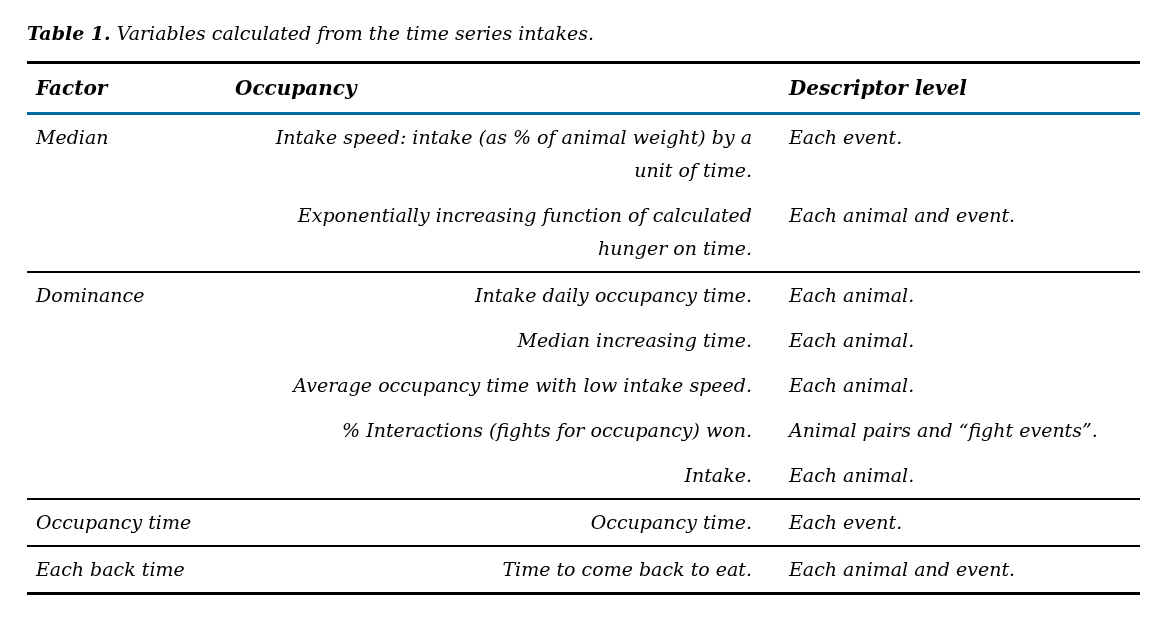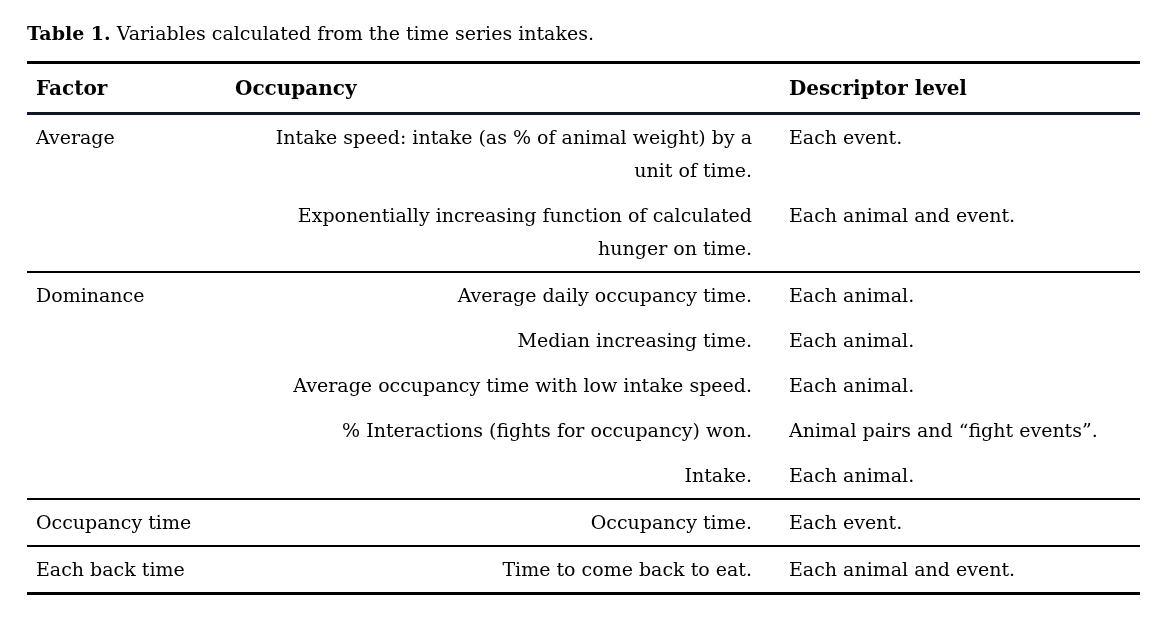--- a/index.html
+++ b/index.html
@@ -6,35 +6,36 @@
   body { background: #ffffff; }
   .page {
     width: 1168px;
     height: 624px;
     box-sizing: border-box;
     background: #ffffff;
     color: #000000;
     font-family: "DejaVu Serif", "Liberation Serif", serif;
     padding: 23px 28px 0 27px;
     overflow: hidden;
+    font-style: italic;
   }
   .caption {
     font-size: 19px;
     line-height: 21px;
     margin: 0 0 17px 0;
   }
   .caption b { font-weight: bold; }
   table.vars {
     border-collapse: collapse;
     width: 1113px;
     table-layout: fixed;
     border-top: 3px solid #000;
     border-bottom: 3px solid #000;
   }
-  thead { border-bottom: 3px solid #0f172a; }
+  thead { border-bottom: 3px solid #0369a1; }
   tbody { border-top: 2px solid #000; }
   th {
     text-align: left;
     font-weight: bold;
     font-size: 20px;
     line-height: 26px;
     padding: 11px 0 11px 9px;
     vertical-align: middle;
   }
   td {
@@ -64,34 +65,34 @@
     <thead>
       <tr>
         <th>Factor</th>
         <th>Occupancy</th>
         <th>Descriptor level</th>
       </tr>
     </thead>
 
     <tbody>
       <tr>
-        <td rowspan="2">Average</td>
+        <td rowspan="2">Median</td>
         <td class="descriptor">Intake speed: intake (as % of animal weight) by a unit of time.</td>
         <td>Each event.</td>
       </tr>
       <tr>
         <td class="descriptor">Exponentially increasing function of calculated hunger on time.</td>
         <td>Each animal and event.</td>
       </tr>
     </tbody>
 
     <tbody>
       <tr>
         <td rowspan="5">Dominance</td>
-        <td class="descriptor">Average daily occupancy time.</td>
+        <td class="descriptor">Intake daily occupancy time.</td>
         <td>Each animal.</td>
       </tr>
       <tr>
         <td class="descriptor">Median increasing time.</td>
         <td>Each animal.</td>
       </tr>
       <tr>
         <td class="descriptor">Average occupancy time with low intake speed.</td>
         <td>Each animal.</td>
       </tr>

